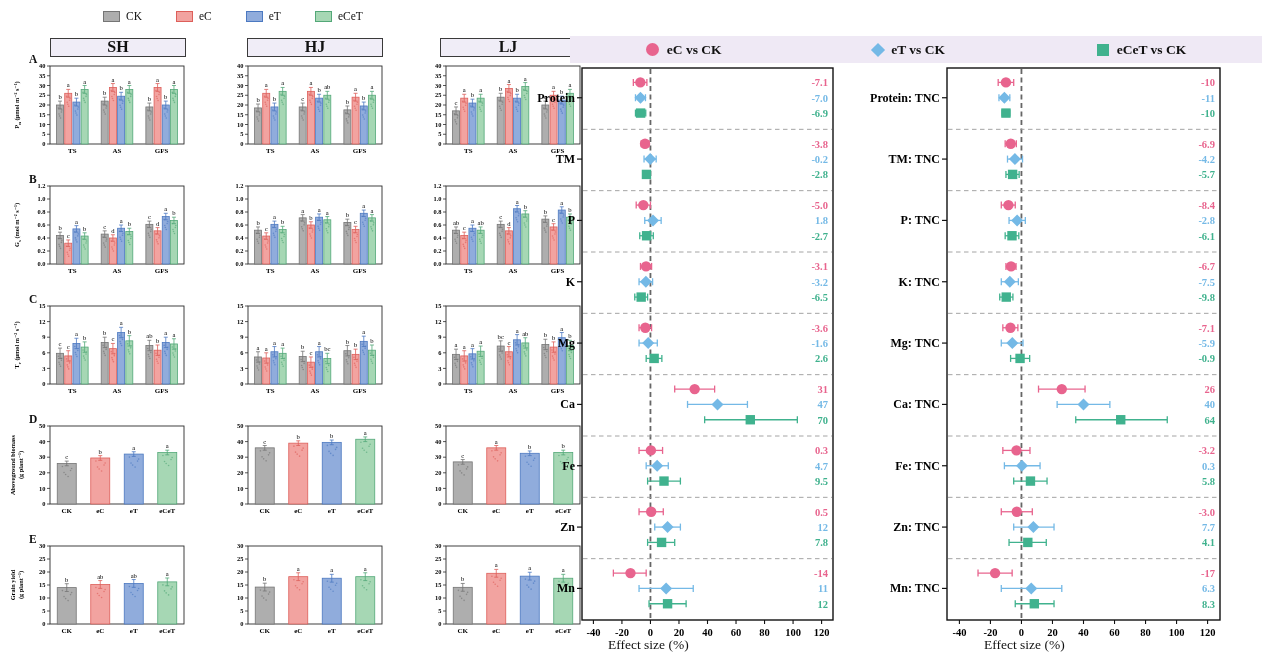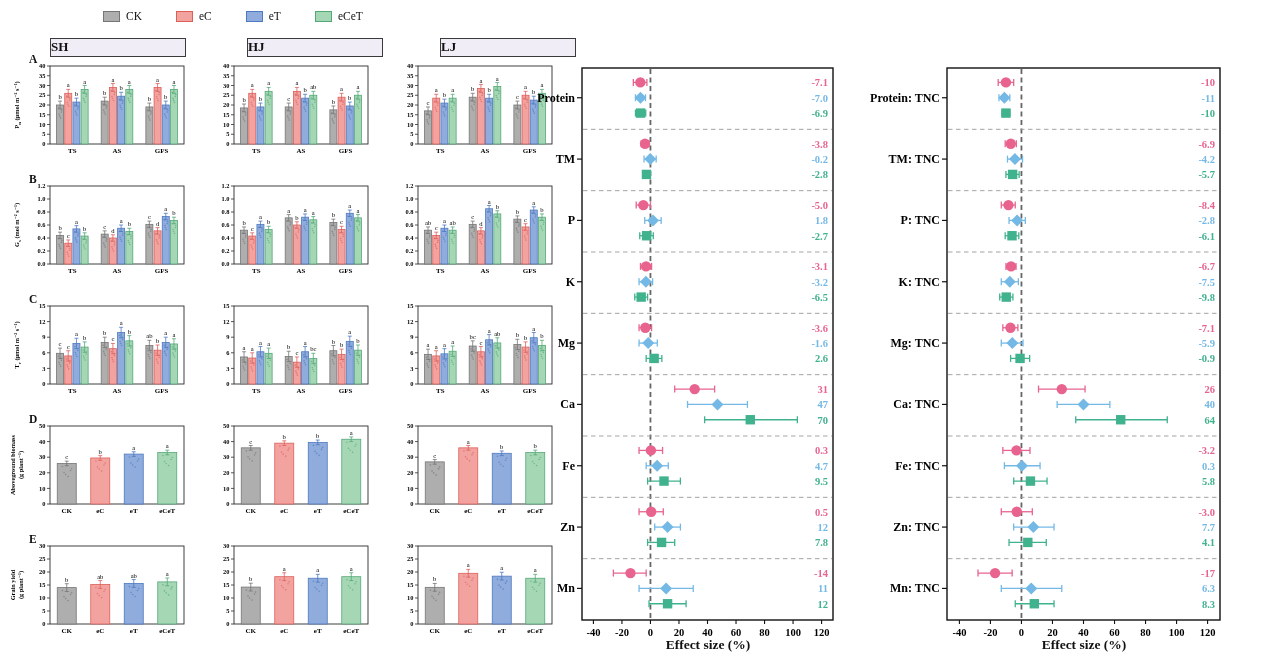--- a/index.html
+++ b/index.html
@@ -3,38 +3,38 @@
 <meta charset="utf-8">
 <style>
   html,body{margin:0;padding:0}
   body{width:1269px;height:666px;background:#ffffff;position:relative;overflow:hidden;
        font-family:"Liberation Serif","DejaVu Serif",serif;color:#111}
   .figure{position:absolute;inset:0}
   .bar-legend{position:absolute;left:103px;top:10px;display:flex;gap:34px;align-items:center}
   .bl-item{display:flex;align-items:center;gap:6px;font-size:11.5px}
   .swatch{display:inline-block;width:15px;height:9px;border:1px solid #555}
   .site-header{position:absolute;top:38px;width:134px;height:17px;background:#f0edf7;
-               border:1.3px solid #3a3a3a;text-align:left;font-weight:bold;font-size:13px;line-height:16px}
+               border:1.3px solid #3a3a3a;text-align:center;font-weight:bold;font-size:16px;line-height:16px}
   .sh0{left:50px}.sh1{left:247px}.sh2{left:440px}
   .panel-letter{position:absolute;left:29px;font-weight:bold;font-size:11.5px}
   .pl0{top:53px}.pl1{top:173px}.pl2{top:293px}.pl3{top:413px}.pl4{top:533px}
   .bar-grid{position:absolute;left:10px;top:56px;display:grid;
-            grid-template-columns:repeat(3,178px);grid-auto-rows:120px;column-gap:6px}
+            grid-template-columns:repeat(3,178px);grid-auto-rows:120px;column-gap:20px}
   .cell{width:178px;height:120px}
   .legend-band{position:absolute;left:570px;top:36px;width:692px;height:27px;background:#efe9f5;
                display:flex;justify-content:space-around;align-items:center;font-weight:bold;font-size:13.5px}
   .fl-item{display:flex;align-items:center;gap:8px}
   .fl-circle{width:13px;height:13px;border-radius:50%;display:inline-block}
   .fl-diamond{width:10px;height:10px;transform:rotate(45deg);display:inline-block}
   .fl-square{width:12px;height:12px;display:inline-block}
   #forest0{position:absolute;left:520px;top:64px;overflow:visible}
   #forest1{position:absolute;left:870px;top:64px;overflow:visible}
   svg{overflow:visible}
   svg text{font-family:"Liberation Serif","DejaVu Serif",serif}
-  .forest-xlabel{position:absolute;top:637px;width:200px;text-align:center;font-weight:bold;font-size:13.5px}
+  .forest-xlabel{position:absolute;top:637px;width:200px;text-align:left;font-weight:normal;font-size:13.5px}
   .fx0{left:608px}.fx1{left:984px}
 </style>
 </head>
 <body>
 
 <div class="figure">
 
   <div class="bar-legend">
     <div class="bl-item">
       <span class="swatch" style="background: rgb(174, 174, 174); border-color: rgb(117, 117, 117);"></span>
@@ -1825,20 +1825,34 @@
           <circle cx="152.90714285714284" cy="45.24" r="0.8" fill="#53a878" opacity="0.65"></circle>
           <circle cx="161.05" cy="49.24" r="0.8" fill="#53a878" opacity="0.65"></circle>
           <circle cx="156.1642857142857" cy="53.24" r="0.8" fill="#53a878" opacity="0.65"></circle>
           <circle cx="162.1357142857143" cy="47.24" r="0.8" fill="#53a878" opacity="0.65"></circle>
           <circle cx="154.53571428571428" cy="51.24" r="0.8" fill="#53a878" opacity="0.65"></circle>
           <circle cx="158.60714285714286" cy="55.24" r="0.8" fill="#53a878" opacity="0.65"></circle>
           <text x="157.25" y="36.339999999999996" text-anchor="middle" font-size="6.6">a</text>
         </svg></div>
     </div>
 
+  <div class="legend-band">
+    <div class="fl-item">
+      <span class="fl-circle" style="background: rgb(232, 100, 142);"></span>
+      <span>eC vs CK</span>
+    </div>
+    <div class="fl-item">
+      <span class="fl-diamond" style="background: rgb(116, 185, 230);"></span>
+      <span>eT vs CK</span>
+    </div>
+    <div class="fl-item">
+      <span class="fl-square" style="background: rgb(64, 178, 142);"></span>
+      <span>eCeT vs CK</span>
+    </div>
+  </div>
 
   <svg id="forest0" width="395" height="580">
       <rect x="62" y="4" width="251" height="552" fill="none" stroke="#111" stroke-width="1.4"></rect>
       <line x1="130.45454545454544" y1="5" x2="130.45454545454544" y2="555" stroke="#666" stroke-width="1.8" stroke-dasharray="5,3.5"></line>
       <text x="55" y="37.74666666666667" text-anchor="end" font-size="12" font-weight="bold">Protein</text>
       <line x1="57" y1="33.74666666666667" x2="62" y2="33.74666666666667" stroke="#111" stroke-width="1.2"></line>
       <line x1="113.3409090909091" y1="18.413333333333334" x2="126.88920454545455" y2="18.413333333333334" stroke="#e8648e" stroke-width="1.3"></line>
       <line x1="113.3409090909091" y1="14.913333333333334" x2="113.3409090909091" y2="21.913333333333334" stroke="#e8648e" stroke-width="1.3"></line>
       <line x1="126.88920454545455" y1="14.913333333333334" x2="126.88920454545455" y2="21.913333333333334" stroke="#e8648e" stroke-width="1.3"></line>
       <circle cx="120.32897727272727" cy="18.413333333333334" r="5.2" fill="#e8648e"></circle>

